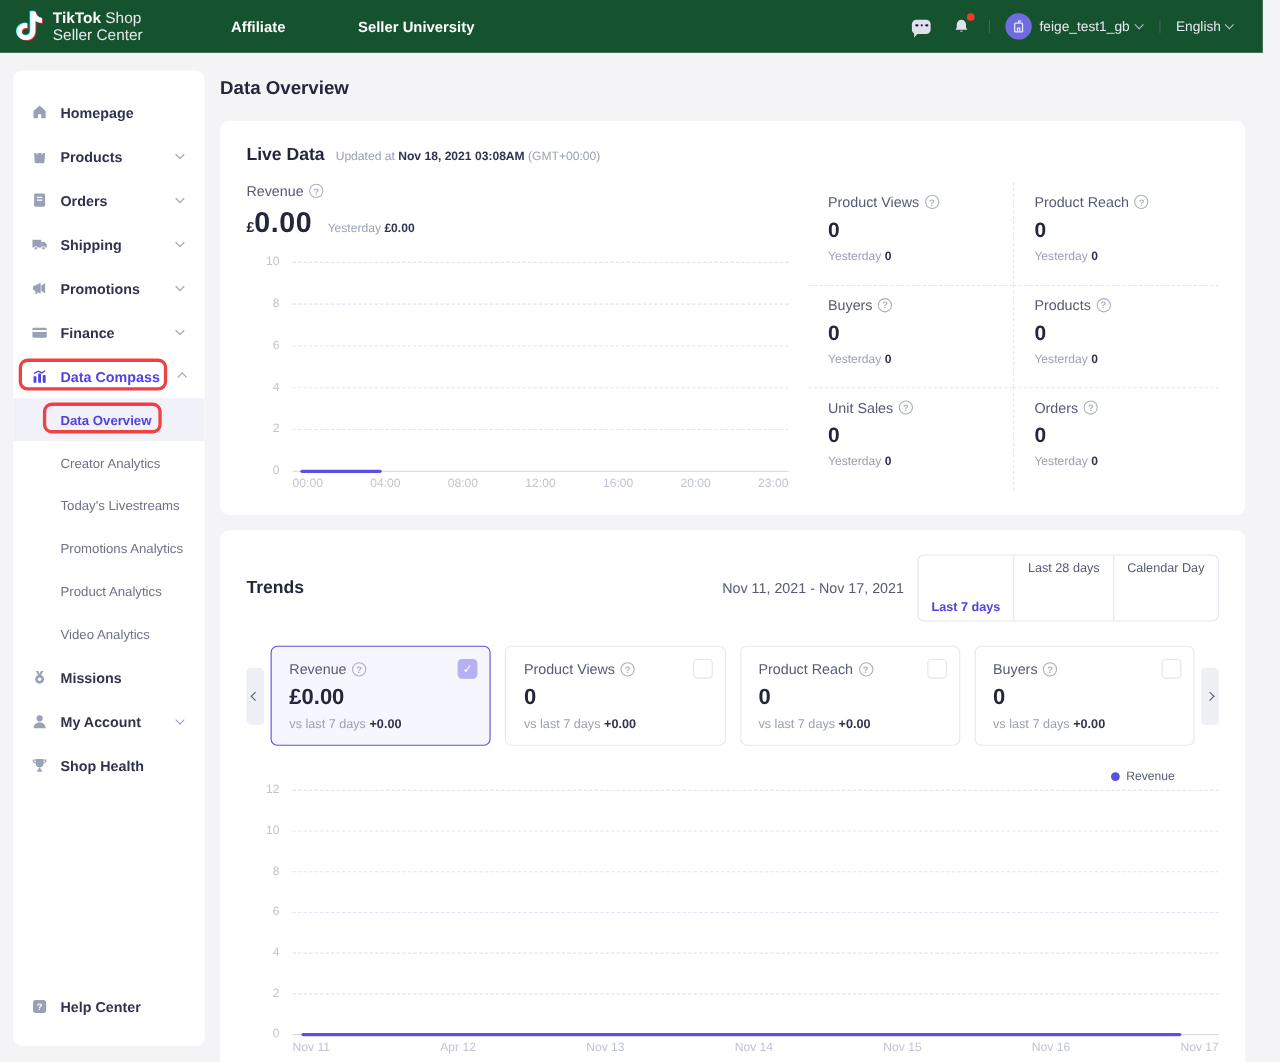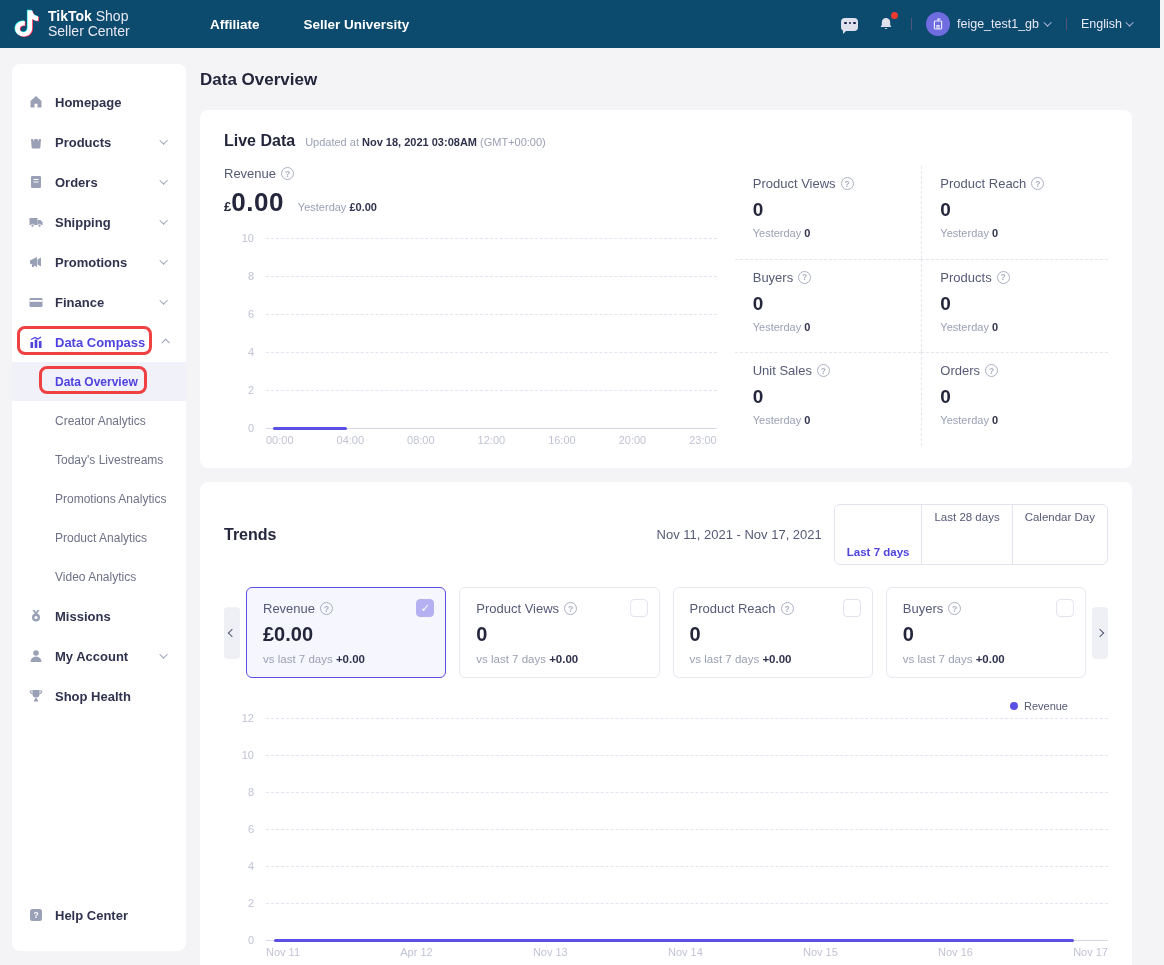--- a/index.html
+++ b/index.html
@@ -1,27 +1,27 @@
 <!DOCTYPE html>
 <html><head>
 <meta charset="utf-8">
 <style>
   * { margin:0; padding:0; box-sizing:border-box; }
   html,body { width:1164px; height:965px; overflow:hidden;
     font-family:"Liberation Sans", sans-serif; background:#f4f4f7; color:#2e3048; }
 
   
-  .topbar { position:absolute; left:0; top:0; right:4px; height:48px; background:#0c4a6e;
+  .topbar { position:absolute; left:0; top:0; right:16px; height:48px; background:#14532d;
     display:flex; align-items:center; color:#fff; z-index:5; }
   .logo { display:flex; align-items:center; gap:8px; padding-left:14px; width:210px; }
   .logo-note { width:26px; height:30px; }
   .logo-text { line-height:1.05; font-size:14px; }
   .logo-text .b { font-weight:bold; }
   .logo-text .l { font-weight:300; color:#e8e8f2; }
-  .topnav { display:flex; gap:44px; font-size:13.5px; font-weight:bold; }
+  .topnav { display:flex; gap:66px; font-size:13.5px; font-weight:bold; }
   .topnav span { cursor:pointer; }
   .top-right { margin-left:auto; display:flex; align-items:center; gap:14px; padding-right:26px; }
   .icon-btn { position:relative; width:22px; height:22px; display:flex; align-items:center; justify-content:center; cursor:pointer; }
   .chat-bubble { width:17px; height:13px; background:#dfe1ec; border-radius:4px; position:relative; }
   .chat-bubble:after { content:""; position:absolute; left:2px; bottom:-3px; border:3px solid transparent; border-top-color:#dfe1ec; border-left-color:#dfe1ec; }
   .chat-dots { position:absolute; top:4px; left:3px; display:flex; gap:2px; }
   .chat-dots i { width:2.5px; height:2.5px; border-radius:50%; background:#1b1c4a; }
   .bell { width:14px; height:14px; }
   .red-dot { position:absolute; top:-1px; right:-1px; width:7px; height:7px; background:#f03b30; border-radius:50%; }
   .vdiv { width:1px; height:12px; background:#545577; }

